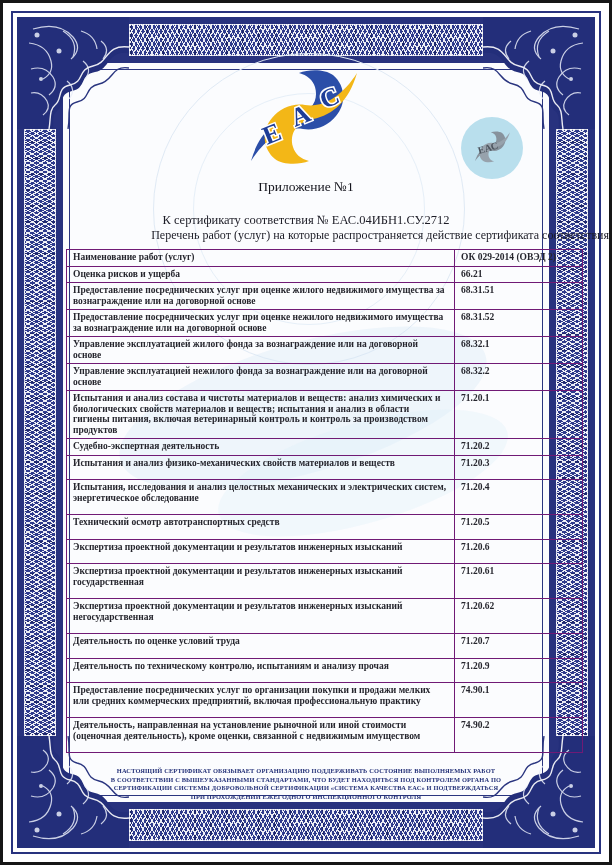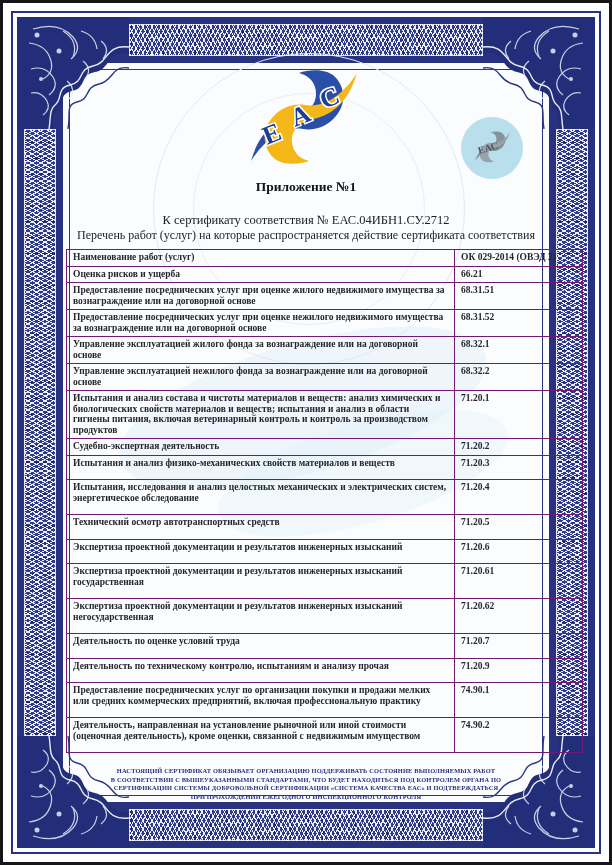--- a/index.html
+++ b/index.html
@@ -37,24 +37,24 @@
   .corner.br { right:14px; bottom:14px; transform:scale(-1,-1); }
   .content { position:absolute; inset:0; z-index:5; }
   .wm { position:absolute; pointer-events:none; }
   .wm-c1 { left:150px; top:50px;  width:310px; height:310px; border:1.5px solid #e0eaf5; border-radius:50%; }
   .wm-c2 { left:190px; top:90px;  width:230px; height:230px; border:1px solid #e6eff8; border-radius:50%; }
   .wm-s1 { left:110px; top:340px; width:380px; height:130px; background:#d3e6f5; opacity:.33; border-radius:50%; transform:rotate(-16deg); }
   .wm-s2 { left:210px; top:420px; width:300px; height:100px; background:#dcedf8; opacity:.30; border-radius:50%; transform:rotate(-16deg); }
   .logo { position:absolute; left:236px; top:66px; width:130px; height:100px; }
   .stamp { position:absolute; left:456px; top:112px; width:66px; height:66px; opacity:.9; }
   .title { position:absolute; left:0; right:0; top:176px; text-align:center;
-           font-size:13.5px; font-weight:bold; color:#14141c; }
+           font-size:13.5px; font-weight:normal; color:#14141c; }
   .subtitle { position:absolute; left:0; right:0; top:210px; text-align:center;
               font-size:12.5px; color:#1c1c26; }
-  .intro { position:absolute; left:0; right:0; top:225px; text-align:center;
+  .intro { position:absolute; left:0; right:0; top:225px; text-align:right;
            font-size:12px; color:#1c1c26; }
   table.services { position:absolute; left:63px; top:246px; width:490px;
                    border-collapse:collapse; table-layout:fixed;
                    font-size:9.5px; line-height:10.5px; color:#26262e; }
   table.services th, table.services td {
     border:1px solid #701a75; vertical-align:top; text-align:left;
     padding:2px 6px 3px 6px; font-weight:bold; overflow:hidden;
   }
   table.services .c-name { width:375px; }
   table.services .c-code { width:115px; }

